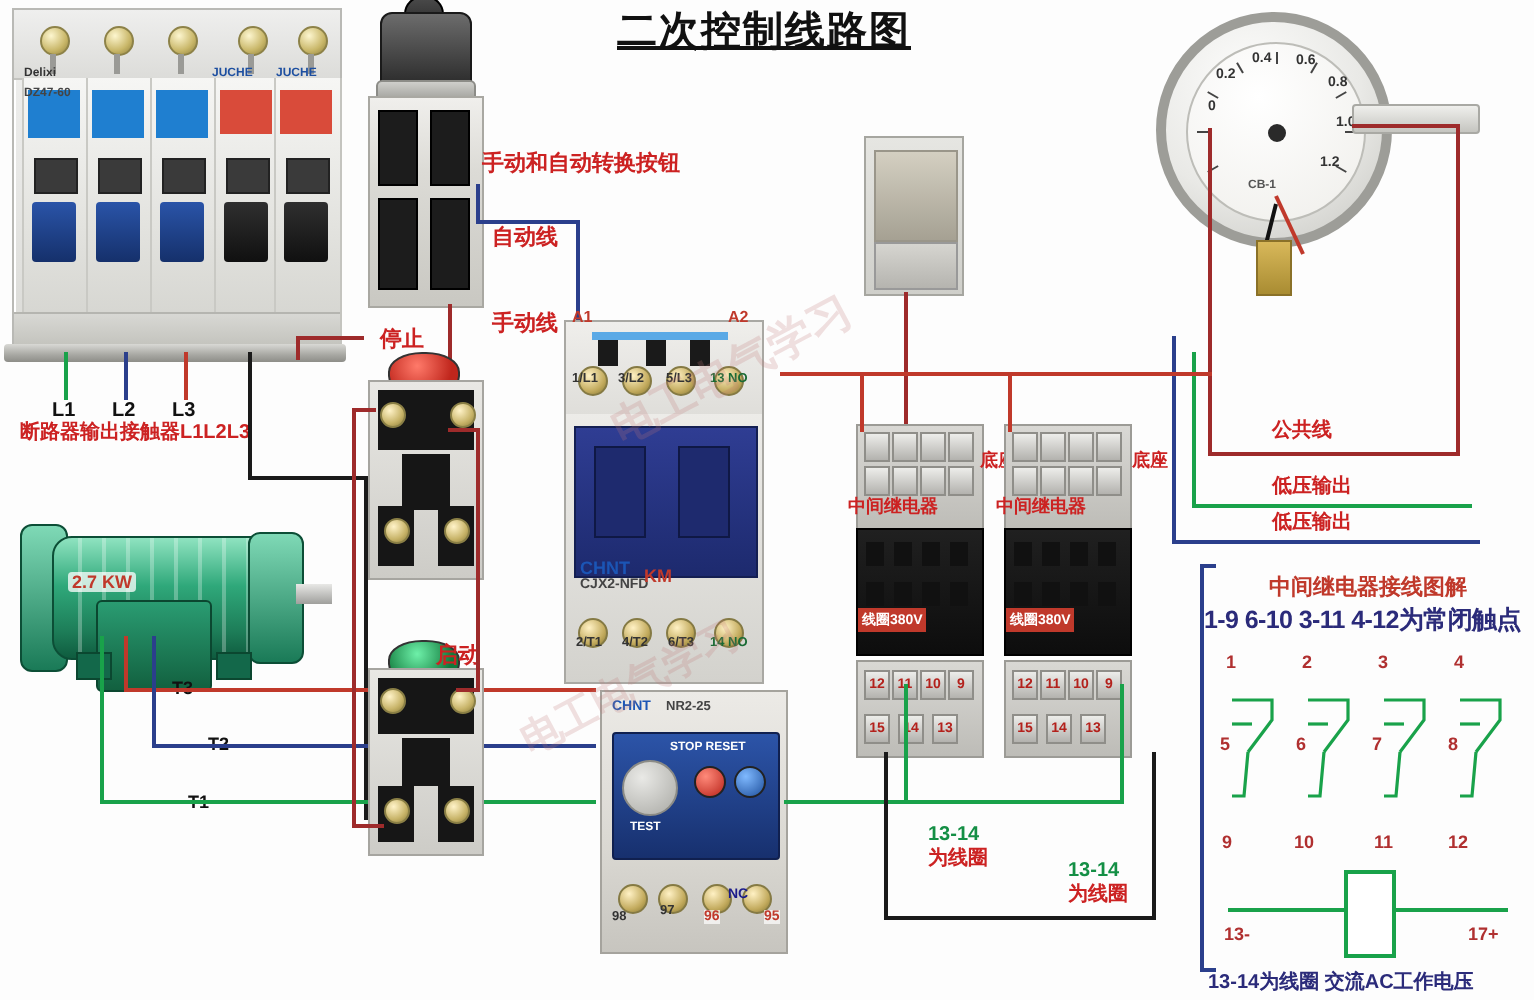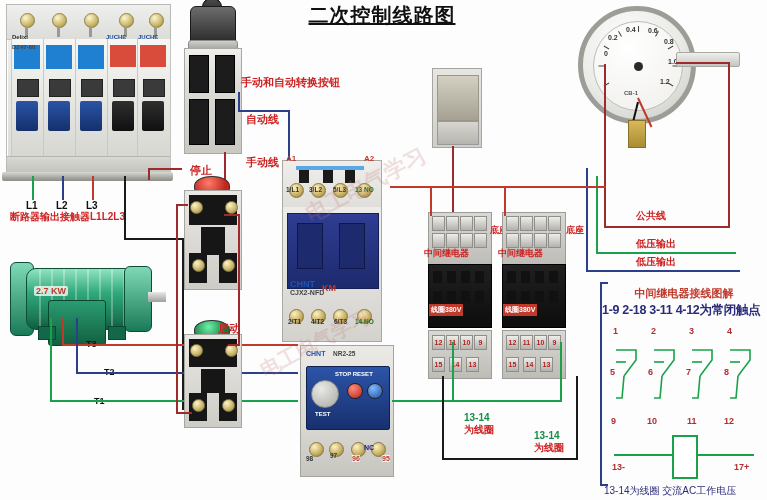--- a/index.html
+++ b/index.html
@@ -506,21 +506,21 @@
   <div class="wire wv w-green" style="left:560px;top:342px;height:60px;"></div>
   <div class="wire wv w-green" style="left:452px;top:342px;height:60px;"></div>
   <div class="wire wh w-black" style="left:442px;top:458px;width:136px;"></div>
   <div class="wire wv w-black" style="left:442px;top:376px;height:84px;"></div>
   <div class="wire wv w-black" style="left:576px;top:376px;height:84px;"></div>
   <div class="wire wv w-red" style="left:430px;top:186px;height:30px;"></div>
   <div class="wire wv w-red" style="left:504px;top:186px;height:30px;"></div>
 
   <div class="panel">
     <div class="panel-title">中间继电器接线图解</div>
-    <div class="panel-row" style="position:absolute;left:0;top:16px;">1-9 2-18 3-11 4-12为常闭触点</div>
+    <div class="panel-row" style="position:absolute;left:0;top:16px;">1-9 6-10 3-11 4-12为常闭触点</div>
 
     <svg class="contact-svg" width="164" height="78">
       <g stroke="#19a24a" stroke-width="1.6" fill="none">
 
         <path d="M14 12 L34 12 L34 22 L22 38"></path>
         <path d="M14 24 L24 24"></path>
         <path d="M22 38 L20 60 L14 60"></path>
 
         <path d="M52 12 L72 12 L72 22 L60 38"></path>
         <path d="M52 24 L62 24"></path>
@@ -548,21 +548,21 @@
 
     <div class="pn" style="left:9px;top:130px;">9</div>
     <div class="pn" style="left:45px;top:130px;">10</div>
     <div class="pn" style="left:85px;top:130px;">11</div>
     <div class="pn" style="left:122px;top:130px;">12</div>
 
     <div class="wire wh w-green" style="left:12px;top:168px;width:140px;height:2px;"></div>
     <div class="coil-box" style="left:70px;top:149px;background:#fff;"></div>
     <div class="pn" style="left:10px;top:176px;">13-</div>
     <div class="pn" style="left:132px;top:176px;">17+</div>
-    <div class="abs" style="left:2px;top:198px;font-size:10px;font-weight:400;color:#2b2b7a;white-space:nowrap;">13-14为线圈 交流AC工作电压</div>
+    <div class="abs" style="left:2px;top:198px;font-size:10px;font-weight:700;color:#2b2b7a;white-space:nowrap;">13-14为线圈 交流AC工作电压</div>
   </div>
 
   <div class="wire wv w-blue" style="left:600px;top:282px;height:204px;"></div>
   <div class="wire wh w-blue" style="left:600px;top:282px;width:8px;"></div>
   <div class="wire wh w-blue" style="left:600px;top:484px;width:8px;"></div>
 
   <div class="wm" style="left:300px;top:170px;font-size:22px;">电工电气学习</div>
   <div class="wm" style="left:255px;top:330px;font-size:20px;">电工电气学习</div>
 
 </div>

